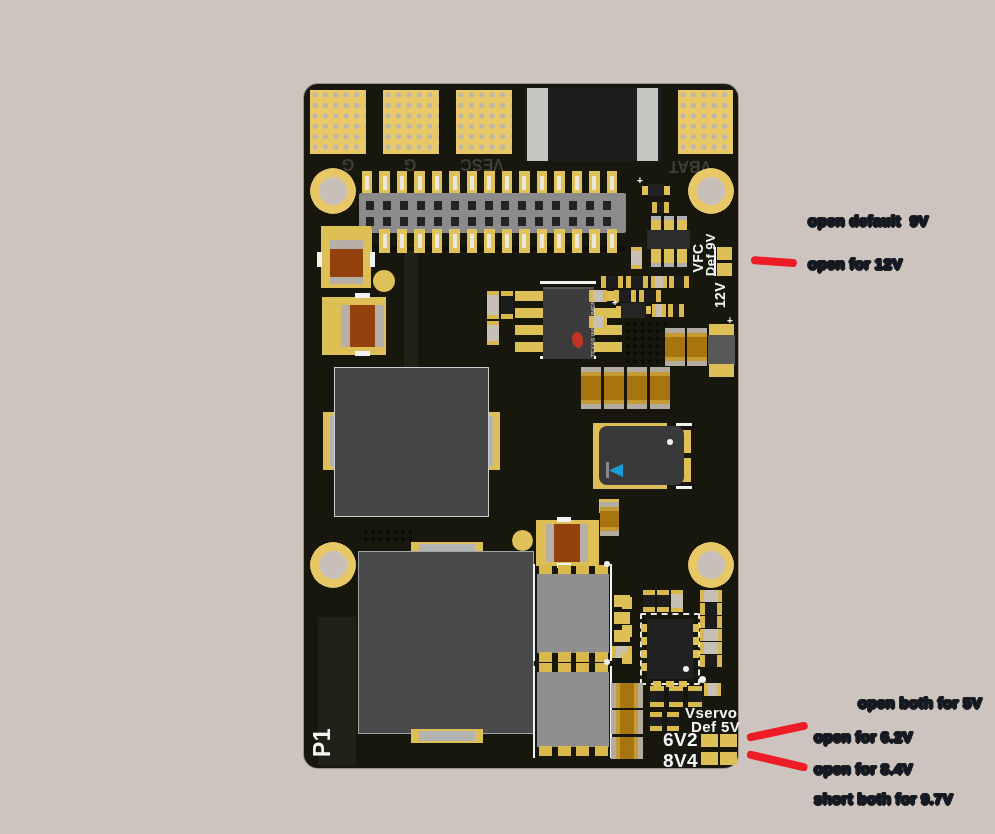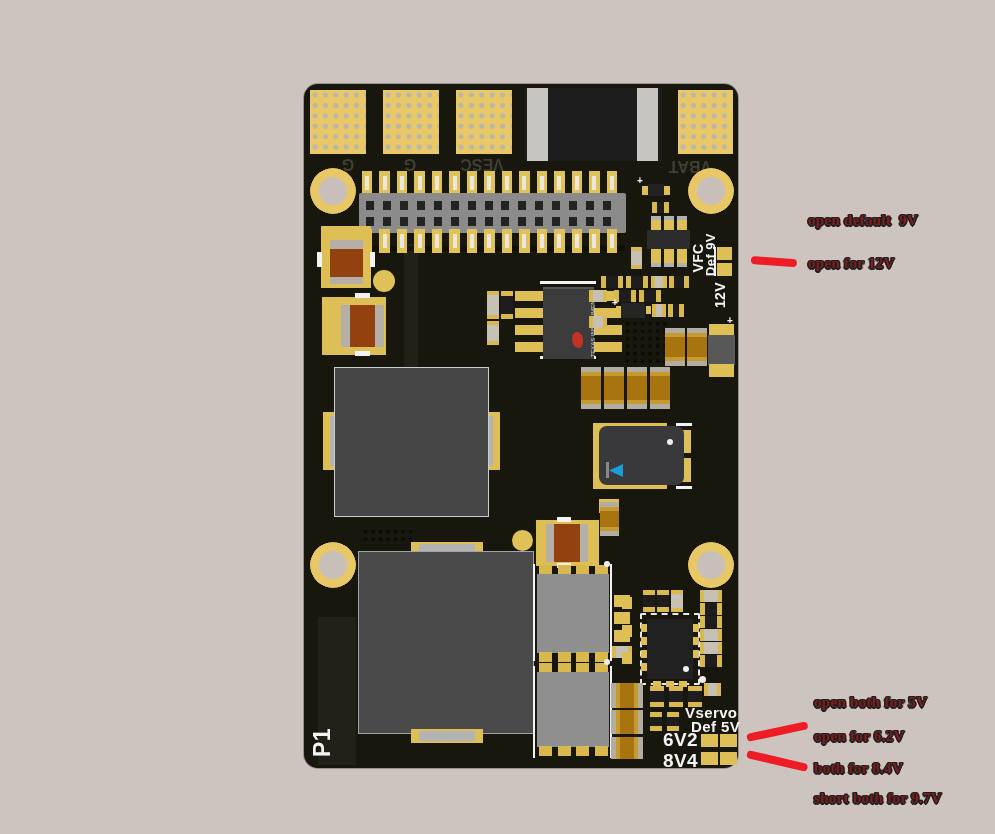--- a/index.html
+++ b/index.html
@@ -27,23 +27,23 @@
   .cap-h{background:linear-gradient(90deg,#d9b94e 0 4px,#c7c1b5 4px calc(100% - 4px),#d9b94e calc(100% - 4px));}
   .cap-v{background:linear-gradient(180deg,#d9b94e 0 4px,#c7c1b5 4px calc(100% - 4px),#d9b94e calc(100% - 4px));}
   .ocap{background:linear-gradient(180deg,#b3aca2 0 5px,#c59a30 5px 9px,#a87410 9px calc(100% - 9px),#c59a30 calc(100% - 9px) calc(100% - 5px),#b3aca2 calc(100% - 5px));}
   .ocap-h{background:linear-gradient(90deg,#b3aca2 0 5px,#c59a30 5px 9px,#a87410 9px calc(100% - 9px),#c59a30 calc(100% - 9px) calc(100% - 5px),#b3aca2 calc(100% - 5px));}
   .tant{background:#93410e;}
   .tstripe{background:#b6afa7;}
   .silk{position:absolute;color:#f4f4f4;font-weight:bold;font-size:14px;letter-spacing:.4px;line-height:1;}
   .padlbl{position:absolute;color:#3f3f34;font-weight:bold;font-size:16px;line-height:1;
           transform:rotate(180deg);text-align:center;}
   .rot{transform:rotate(-90deg);}
-  .ann{position:absolute;font-weight:bold;font-size:15px;color:#7f1d1d;white-space:pre;letter-spacing:.3px;
+  .ann{position:absolute;font-weight:bold;font-size:15px;color:#0f172a;white-space:pre;letter-spacing:.3px;
        text-shadow:1px 1px 0 #1f1f1f,-1px 1px 0 #1f1f1f,1px -1px 0 #1f1f1f,-1px -1px 0 #1f1f1f,
-                   1.5px 0 0 #1f1f1f,-1.5px 0 0 #1f1f1f,0 1.5px 0 #1f1f1f,0 -1.5px 0 #1f1f1f;font-family:Liberation Serif, serif;}
+                   1.5px 0 0 #1f1f1f,-1.5px 0 0 #1f1f1f,0 1.5px 0 #1f1f1f,0 -1.5px 0 #1f1f1f;}
   .redline{position:absolute;height:8px;background:#ee1c24;border-radius:4px;transform-origin:left center;}
   .dot{border-radius:50%;background:#efefef;}
   .goldc{border-radius:50%;background:#dec158;}
   .plus{position:absolute;color:#f0f0f0;font-size:10px;font-weight:bold;line-height:1;}
   .tibrand{position:absolute;color:#d8d8d8;font-size:6px;line-height:1;white-space:nowrap;}
 </style>
 </head>
 <body>
 
 <div id="canvas">
@@ -275,18 +275,18 @@
   <div class="abs gold" style="left:720px;top:752px;width:17px;height:13px;"></div>
 
   <span class="silk rot" style="left:300px;top:731px;width:44px;font-size:23px;text-align:center;">P1</span>
 
   <div class="redline" style="left:751px;top:256px;width:46px;transform:rotate(4deg);"></div>
   <div class="redline" style="left:747px;top:734px;width:62px;transform:rotate(-12deg);"></div>
   <div class="redline" style="left:747px;top:750px;width:62px;transform:rotate(13deg);"></div>
 
   <span class="ann" style="left:808px;top:212px;">open default  9V</span>
   <span class="ann" style="left:808px;top:255px;">open for 12V</span>
-  <span class="ann" style="left:814px;top:694px;">open both for 5V</span>
+  <span class="ann" style="left:858px;top:694px;">open both for 5V</span>
   <span class="ann" style="left:814px;top:728px;">open for 6.2V</span>
-  <span class="ann" style="left:814px;top:760px;">both for 8.4V</span>
+  <span class="ann" style="left:814px;top:760px;">open for 8.4V</span>
   <span class="ann" style="left:814px;top:790px;">short both for 9.7V</span>
 
 </div>
 
 </body></html>

